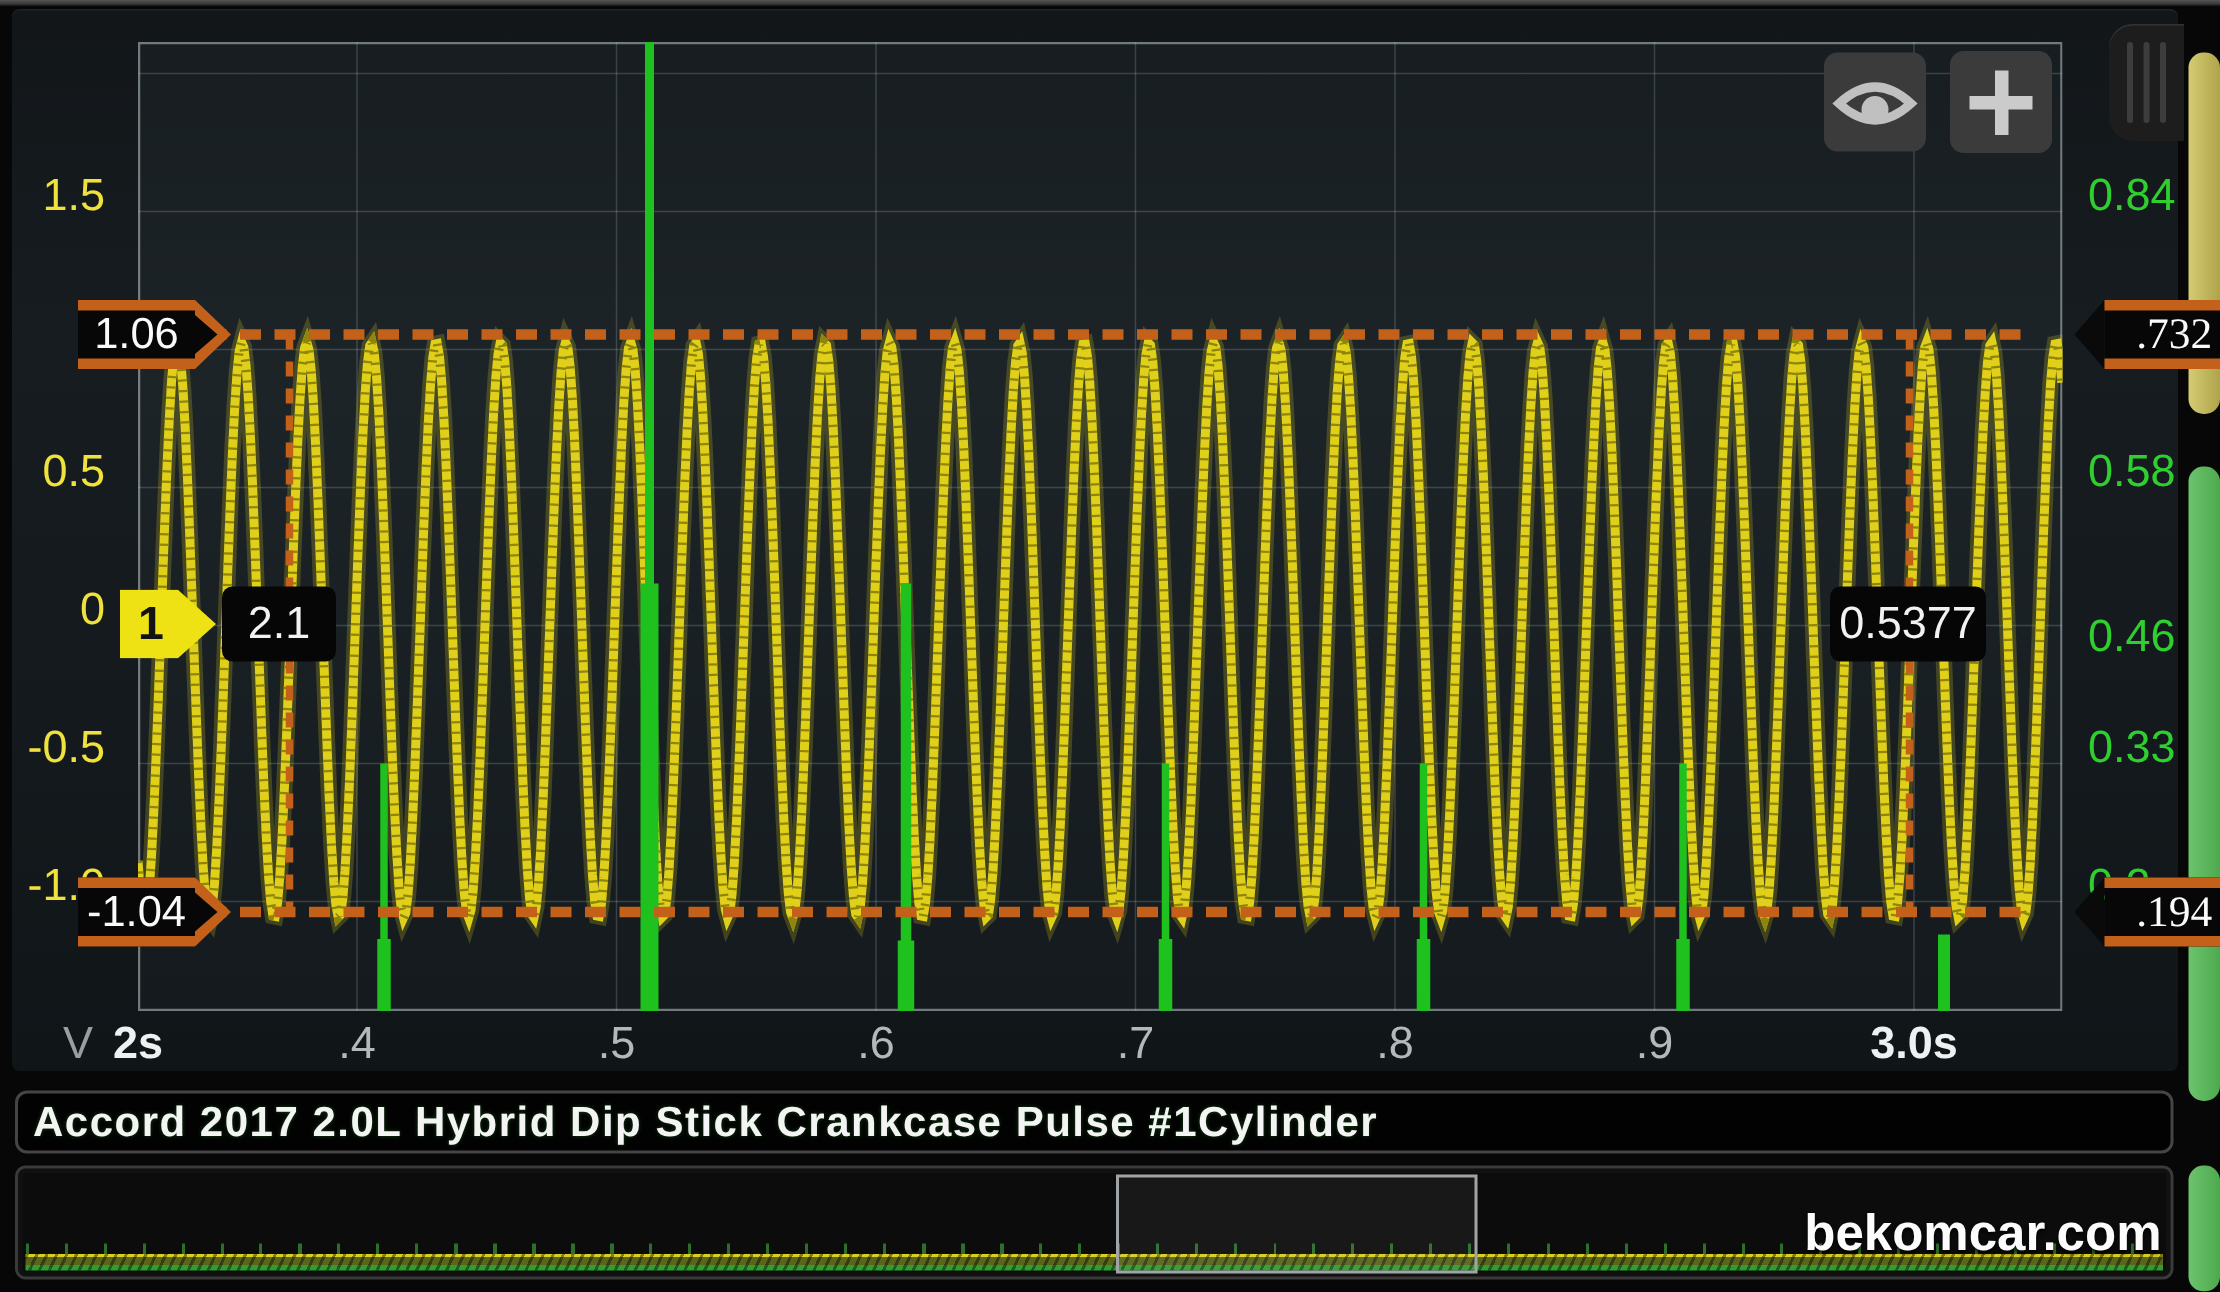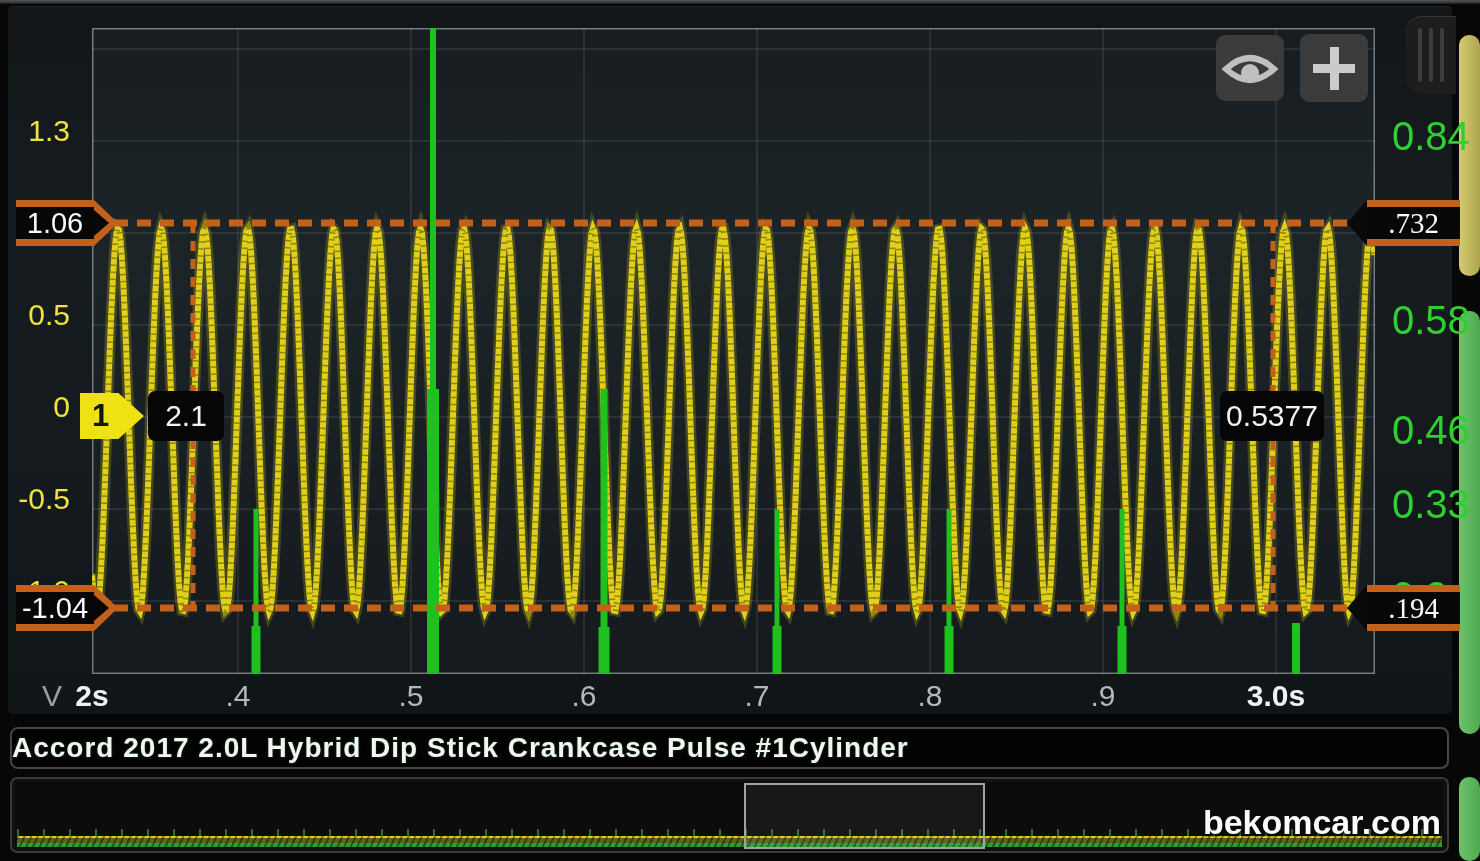--- a/index.html
+++ b/index.html
@@ -8,26 +8,26 @@
   .bezel-top{position:absolute;left:0;top:0;width:1480px;height:4px;
     background:linear-gradient(180deg,#555 0,#3a3a3a 60%,#141414 100%);}
   
   .screen{position:absolute;left:8px;top:6px;width:1444px;height:708px;border-radius:5px;
     background:linear-gradient(180deg,#121619 0,#161c20 30%,#14191d 70%,#101518 100%);
     box-shadow:inset 0 1px 0 rgba(255,255,255,.06);}
   #plot-svg{position:absolute;left:84px;top:22px;z-index:10;}
   .yaxis-left{position:absolute;left:0;top:0;width:64px;z-index:15;}
   .yaxis-left .lbl{position:absolute;right:2px;width:62px;text-align:right;font-size:30px;color:#efe23c;}
   .yaxis-right{position:absolute;left:1384px;top:0;z-index:15;}
-  .yaxis-right .lbl{position:absolute;left:0;font-size:40px;color:#30cf30;}
+  .yaxis-right .lbl{position:absolute;left:0;font-size:30px;color:#30cf30;}
   .xaxis .lbl{position:absolute;top:673px;transform:translateX(-50%);font-size:30px;color:#b4b8ba;z-index:15;}
   .xaxis .lbl.strong{color:#eef1f2;font-weight:700;}
   .xaxis .lbl.unit{color:#989ea1;}
   
-  .vmark{position:absolute;height:46px;z-index:30;}
+  .vmark{position:absolute;height:46px;z-index:30;margin-left:36px;}
   .vmark .box{position:absolute;top:0;height:32px;background:#070707;border-top:7px solid #c3611b;
     border-bottom:7px solid #c3611b;color:#fafafa;font-size:29px;line-height:32px;text-align:center;}
   .vmark.left{left:8px;width:112px;}
   .vmark.left .box{left:0;width:78px;}
   .vmark.left .arrow{position:absolute;left:78px;top:0;}
   .vmark.right{left:1339px;width:113px;font-family:Liberation Serif, serif;}
   .vmark.right .box{left:20px;width:93px;}
   .vmark.right .arrow{position:absolute;left:0;top:0;}
   
   .tag{position:absolute;background:#060606;border-radius:7px;color:#f2f2f2;font-size:30px;
@@ -51,21 +51,21 @@
     border-radius:16px 0 0 16px;box-shadow:inset 0 1px 0 #343434;z-index:41;}
   .drawer i{position:absolute;top:12px;width:4px;height:54px;background:#3d3d3d;border-radius:2px;}
   
   .handle{position:absolute;border-radius:10px;z-index:5;}
   .handle.ch1{left:1459px;top:35px;width:21px;height:241px;background:linear-gradient(90deg,#d4cb72,#ada44b);}
   .handle.ch2{left:1459px;top:311px;width:21px;height:423px;background:linear-gradient(90deg,#6cc46c,#4ea94e);}
   .handle.scroll{left:1459px;top:777px;width:21px;height:84px;background:linear-gradient(90deg,#6cc46c,#4ea94e);}
   
   .titlebar{position:absolute;left:10px;top:727px;width:1435px;height:38px;background:#020202;
     border:2px solid #454545;border-radius:8px;display:flex;align-items:center;z-index:8;}
-  .titlebar .txt{font-size:28px;font-weight:700;letter-spacing:1px;color:#f4f4f4;
+  .titlebar .txt{padding-left:10px;font-size:28px;font-weight:700;letter-spacing:1px;color:#f4f4f4;
     text-shadow:0 0 3px rgba(80,255,80,.25);white-space:nowrap;}
   
   .overview{position:absolute;left:10px;top:777px;width:1435px;height:72px;background:#0c0c0c;
     border:2px solid #3a3a3a;border-radius:7px;z-index:8;box-shadow:inset 0 0 0 3px #111;}
   .ov-wave{position:absolute;left:5px;right:5px;top:57px;height:11px;
     background:linear-gradient(180deg,#d8d020 0 2px,#5a641b 2px 7px,#2f9e2f 7px 11px);}
   .ov-wave::before{content:"";position:absolute;left:0;right:0;top:0;bottom:0;
     background:repeating-linear-gradient(115deg,rgba(0,0,0,.4) 0 2px,transparent 2px 6px);}
   .ov-wave::after{content:"";position:absolute;left:0;right:0;top:-7px;height:7px;
     background:repeating-linear-gradient(90deg,rgba(70,190,70,.55) 0 2px,transparent 2px 26px);}
@@ -121,21 +121,21 @@
         <rect x="1027.5" y="481" width="5" height="165" fill="#1fc11f"></rect>
         <rect x="1025.5" y="598" width="9" height="48" fill="#1fc11f"></rect>
         <rect x="1200" y="595" width="8" height="51" fill="#1fc11f"></rect>
         <line x1="101" y1="195" x2="101" y2="580" stroke="#c3611b" stroke-width="5" stroke-dasharray="10 8"></line>
         <line x1="1181" y1="195" x2="1181" y2="580" stroke="#c3611b" stroke-width="5" stroke-dasharray="10 8"></line>
         <line x1="22" y1="195" x2="1264" y2="195" stroke="#c3611b" stroke-width="7" stroke-dasharray="14 9"></line>
         <line x1="22" y1="580" x2="1264" y2="580" stroke="#c3611b" stroke-width="7" stroke-dasharray="14 9"></line>
       </svg>
 
     <div class="yaxis-left" id="yaxis-left">
-        <div class="lbl" style="top: 108px;">1.3</div>
+        <div class="lbl" style="top: 108px;">1.5</div>
         <div class="lbl" style="top: 292px;">0.5</div>
         <div class="lbl" style="top: 384px;">0</div>
         <div class="lbl" style="top: 476px; margin-left: 24px;">-0.5</div>
         <div class="lbl" style="top: 568px;">-1.0</div>
       </div>
     <div class="yaxis-right" id="yaxis-right">
         <div class="lbl" style="top: 108px;">0.84</div>
         <div class="lbl" style="top: 292px;">0.58</div>
         <div class="lbl" style="top: 384px; margin-top: 18px;">0.46</div>
         <div class="lbl" style="top: 476px;">0.33</div>

